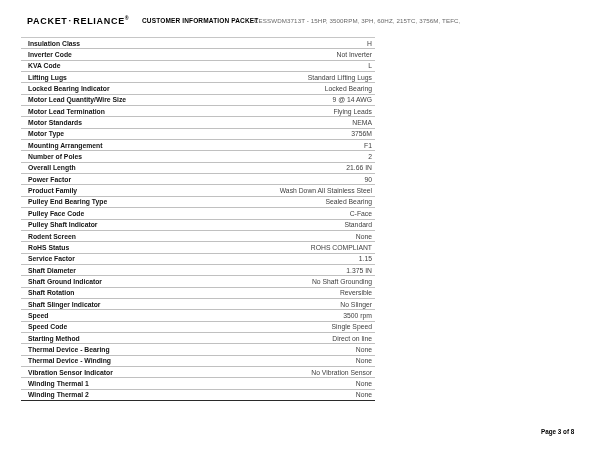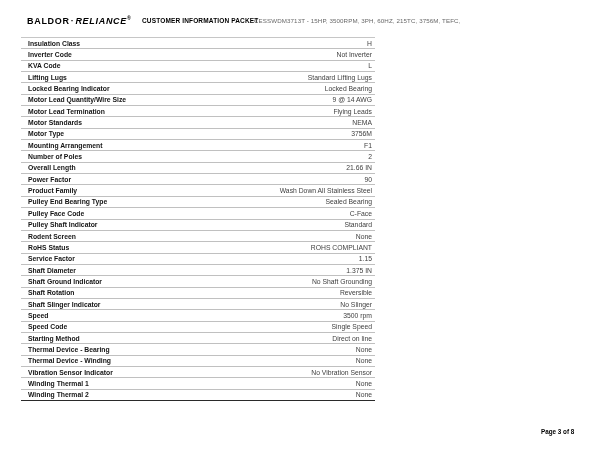--- a/index.html
+++ b/index.html
@@ -21,21 +21,21 @@
   .logo {
     position: absolute;
     left: 27px;
     top: 15px;
     font-size: 9px;
     font-weight: bold;
     letter-spacing: 0.7px;
     color: #000;
     white-space: nowrap;
   }
-  .logo .logo-reliance { font-style: italic; }
+  .logo .logo-reliance { }
   .logo .logo-dot { padding: 0 1px; }
   .logo .logo-tm { font-size: 5px; vertical-align: super; letter-spacing: 0; font-style: italic; }
   .doc-title {
     position: absolute;
     left: 142px;
     top: 17px;
     font-size: 6.5px;
     font-weight: bold;
     letter-spacing: 0.15px;
     color: #000;
@@ -92,21 +92,21 @@
     color: #000;
     white-space: nowrap;
   }
 </style>
 </head>
 <body>
 
 <div class="page">
 
   <header class="doc-header">
-    <div class="logo"><span class="logo-baldor">BALDOR</span><span class="logo-dot">·</span><span class="logo-reliance">RELIANCE</span><span class="logo-tm">®</span></div>
+    <div class="logo"><span class="logo-baldor">PACKET</span><span class="logo-dot">·</span><span class="logo-reliance">RELIANCE</span><span class="logo-tm">®</span></div>
     <div class="doc-title">CUSTOMER INFORMATION PACKET</div>
     <div class="product-spec">CESSWDM3713T - 15HP, 3500RPM, 3PH, 60HZ, 215TC, 3756M, TEFC,</div>
   </header>
 
   <div class="spec-table">
   <div class="spec-row">
     <span class="spec-label">Insulation Class</span>
     <span class="spec-value">H</span>
   </div>
 

